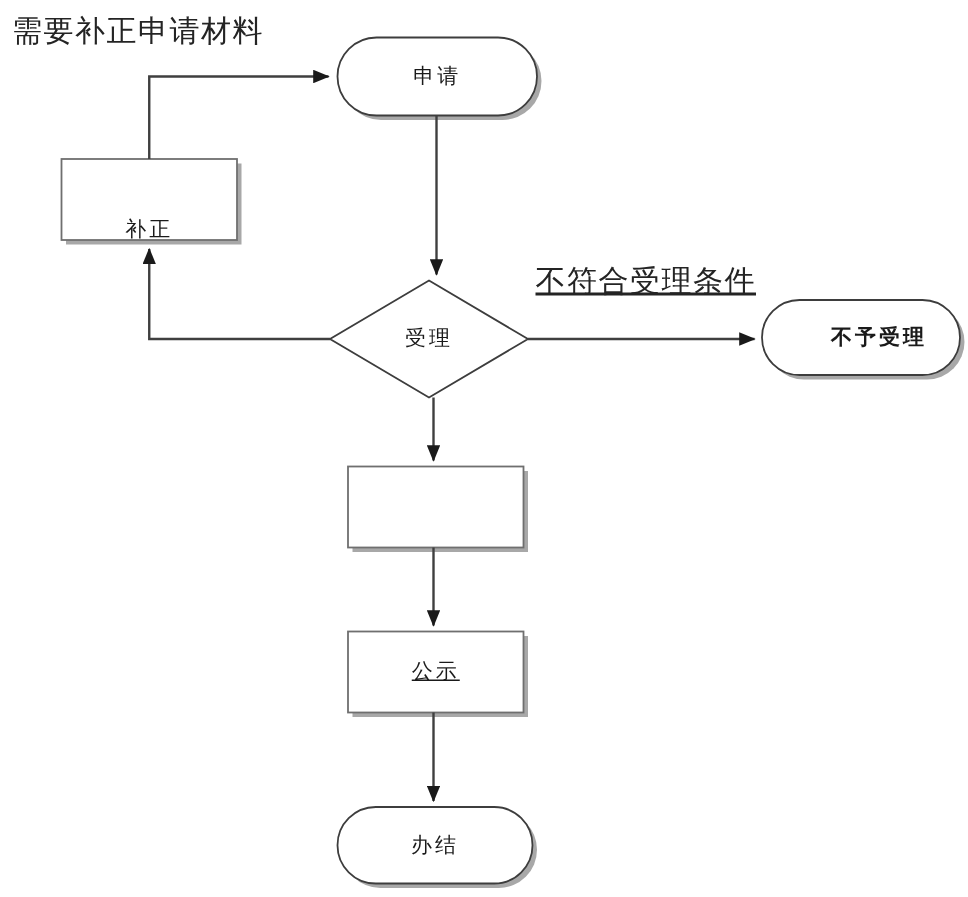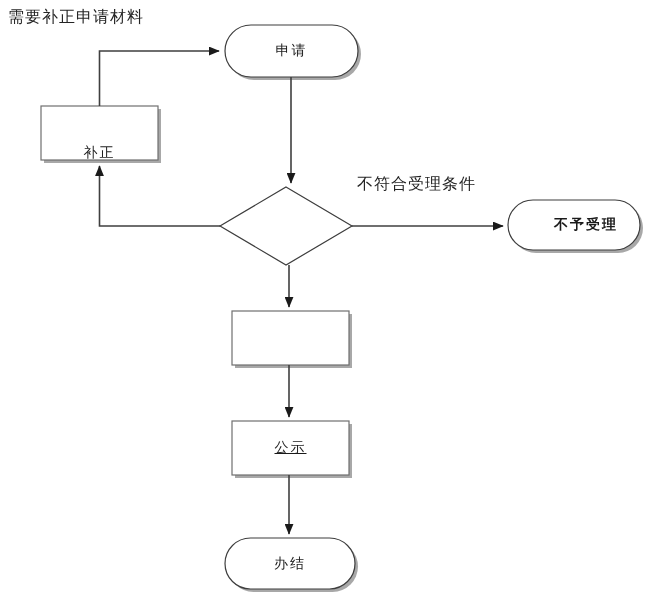--- a/index.html
+++ b/index.html
@@ -31,21 +31,21 @@
     justify-content: center;
     color: #1a1a1a;
     font-size: 14px;
     letter-spacing: 2px;
     white-space: nowrap;
     pointer-events: none;
   }
   .edge-label {
     position: absolute;
     color: #242424;
-    font-size: 16px;
+    font-size: 20px;
     letter-spacing: 1px;
     white-space: nowrap;
   }
   .shape-hit {
     position: absolute;
   }
 </style>
 </head>
 <body>
 
@@ -94,29 +94,30 @@
     </g>
   </svg>
 
   <div class="shape-hit" style="left:225px; top:25px; width:133px; height:52px;"></div>
   <div class="node-label" style="left:225px; top:25px; width:133px; height:52px;">申请</div>
 
   <div class="shape-hit" style="left:41px; top:106px; width:117px; height:54px;"></div>
   <div class="node-label" style="left:41px; top:106px; width:117px; height:54px;margin-top:20px;">补正</div>
 
   <div class="shape-hit" style="left:220px; top:187px; width:132px; height:78px;"></div>
+  <div class="node-label" style="left:220px; top:187px; width:132px; height:78px;">受理</div>
 
   <div class="shape-hit" style="left:508px; top:200px; width:132px; height:50px;"></div>
   <div class="node-label" style="left:520px; top:200px; width:132px; height:50px;font-weight:bold;">不予受理</div>
 
   <div class="shape-hit" style="left:232px; top:311px; width:117px; height:54px;"></div>
 
   <div class="shape-hit" style="left:232px; top:421px; width:117px; height:54px;"></div>
   <div class="node-label" style="left:232px; top:421px; width:117px; height:54px;text-decoration:underline;">公示</div>
 
   <div class="shape-hit" style="left:225px; top:538px; width:130px; height:51px;"></div>
   <div class="node-label" style="left:225px; top:538px; width:130px; height:51px;">办结</div>
 
   <div class="edge-label" style="left:8px; top:7px;">需要补正申请材料</div>
 
-  <div class="edge-label" style="left:357px; top:174px;">不符合受理条件</div>
+  <div class="edge-label" style="left:357px; top:174px;text-decoration:underline;">不符合受理条件</div>
 
 </div>
 
 </body></html>

